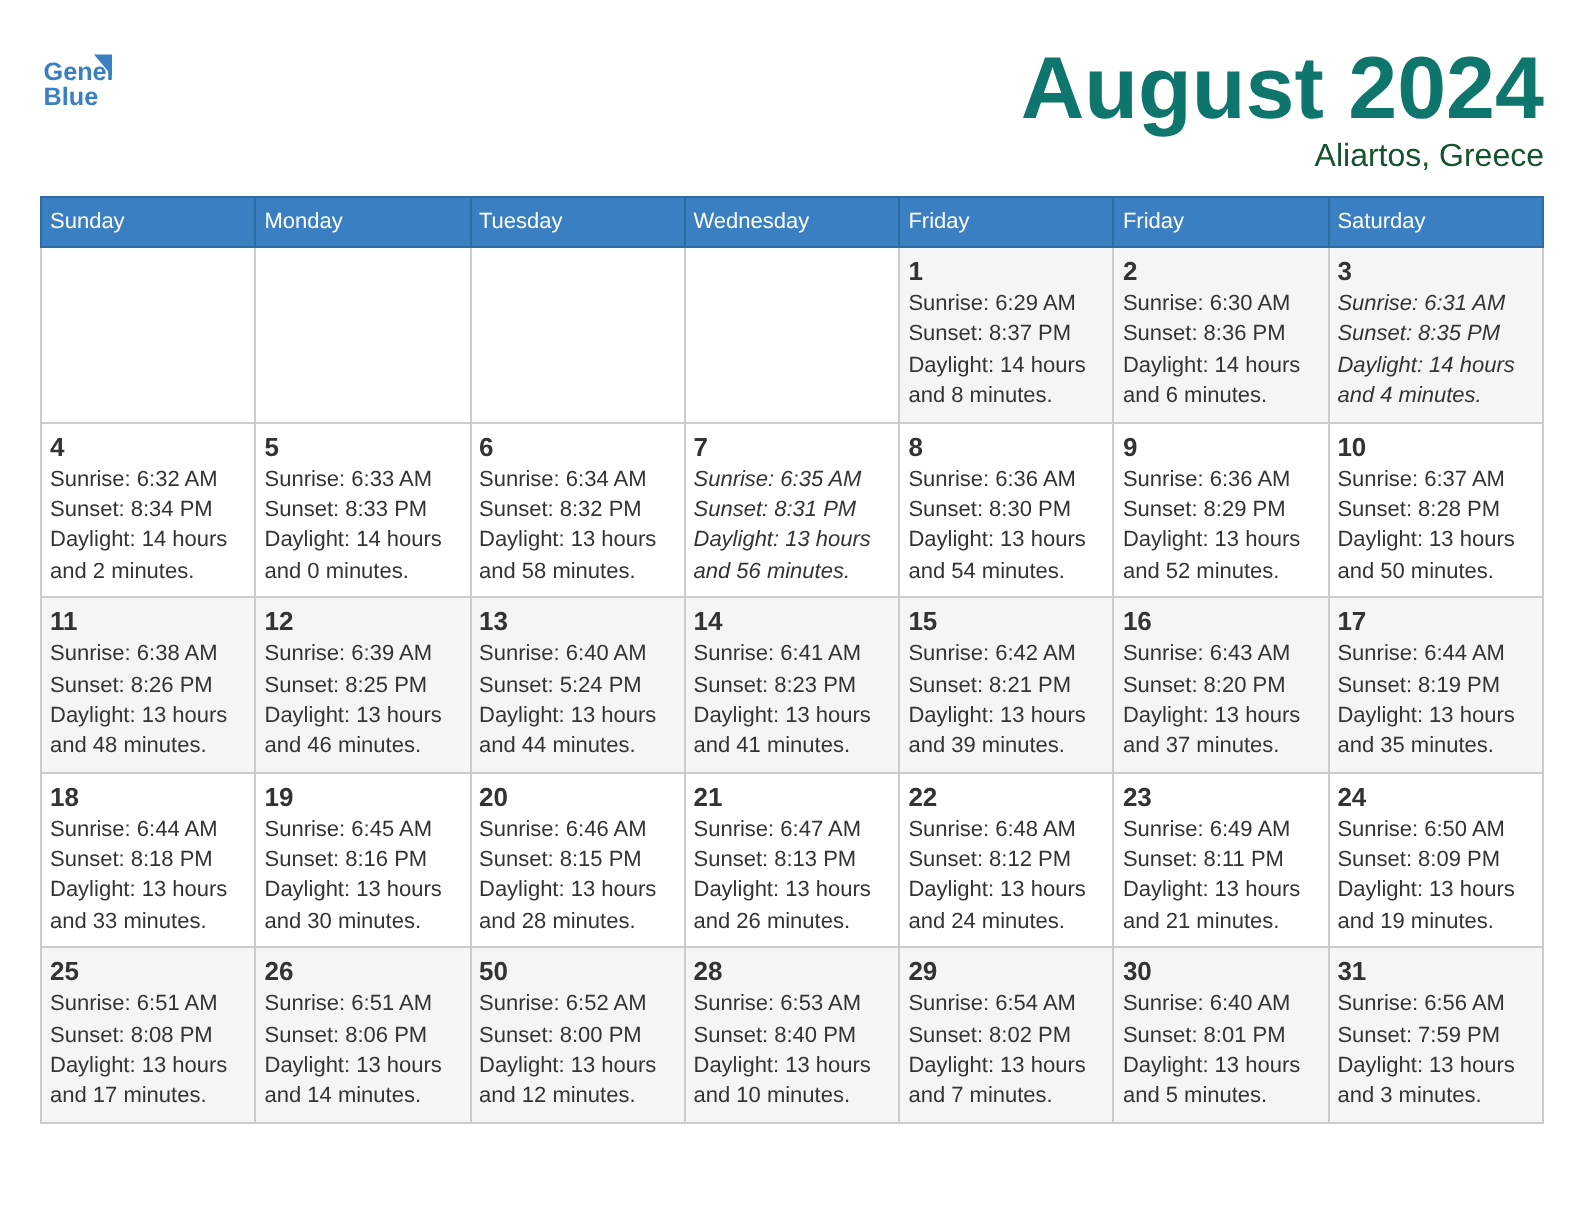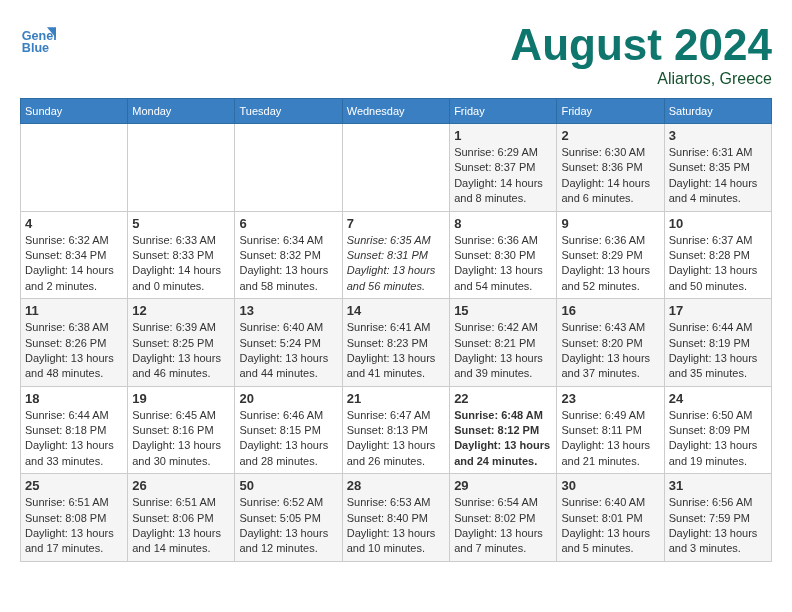--- a/index.html
+++ b/index.html
@@ -118,21 +118,21 @@
 Daylight: 14 hours and 8 minutes.</div>
         </td>
         <td>
           <div class="day-num">2</div>
           <div class="day-info" style="white-space: pre-line;">Sunrise: 6:30 AM
 Sunset: 8:36 PM
 Daylight: 14 hours and 6 minutes.</div>
         </td>
         <td>
           <div class="day-num">3</div>
-          <div class="day-info" style="white-space: pre-line;">Sunrise: 6:31 AM
+          <div class="day-info" style="white-space: pre-line; font-style: italic;">Sunrise: 6:31 AM
 Sunset: 8:35 PM
 Daylight: 14 hours and 4 minutes.</div>
         </td>
       </tr>
       <tr>
         <td>
           <div class="day-num">4</div>
           <div class="day-info" style="white-space: pre-line;">Sunrise: 6:32 AM
 Sunset: 8:34 PM
 Daylight: 14 hours and 2 minutes.</div>
@@ -238,21 +238,21 @@
 Daylight: 13 hours and 28 minutes.</div>
         </td>
         <td>
           <div class="day-num">21</div>
           <div class="day-info" style="white-space: pre-line;">Sunrise: 6:47 AM
 Sunset: 8:13 PM
 Daylight: 13 hours and 26 minutes.</div>
         </td>
         <td>
           <div class="day-num">22</div>
-          <div class="day-info" style="white-space: pre-line; font-weight: bold;">Sunrise: 6:48 AM
+          <div class="day-info" style="white-space: pre-line;">Sunrise: 6:48 AM
 Sunset: 8:12 PM
 Daylight: 13 hours and 24 minutes.</div>
         </td>
         <td>
           <div class="day-num">23</div>
           <div class="day-info" style="white-space: pre-line;">Sunrise: 6:49 AM
 Sunset: 8:11 PM
 Daylight: 13 hours and 21 minutes.</div>
         </td>
         <td>
@@ -271,21 +271,21 @@
         </td>
         <td>
           <div class="day-num">26</div>
           <div class="day-info" style="white-space: pre-line;">Sunrise: 6:51 AM
 Sunset: 8:06 PM
 Daylight: 13 hours and 14 minutes.</div>
         </td>
         <td>
           <div class="day-num">50</div>
           <div class="day-info" style="white-space: pre-line;">Sunrise: 6:52 AM
-Sunset: 5:05 PM
+Sunset: 8:00 PM
 Daylight: 13 hours and 12 minutes.</div>
         </td>
         <td>
           <div class="day-num">28</div>
           <div class="day-info" style="white-space: pre-line;">Sunrise: 6:53 AM
 Sunset: 8:40 PM
 Daylight: 13 hours and 10 minutes.</div>
         </td>
         <td>
           <div class="day-num">29</div>

